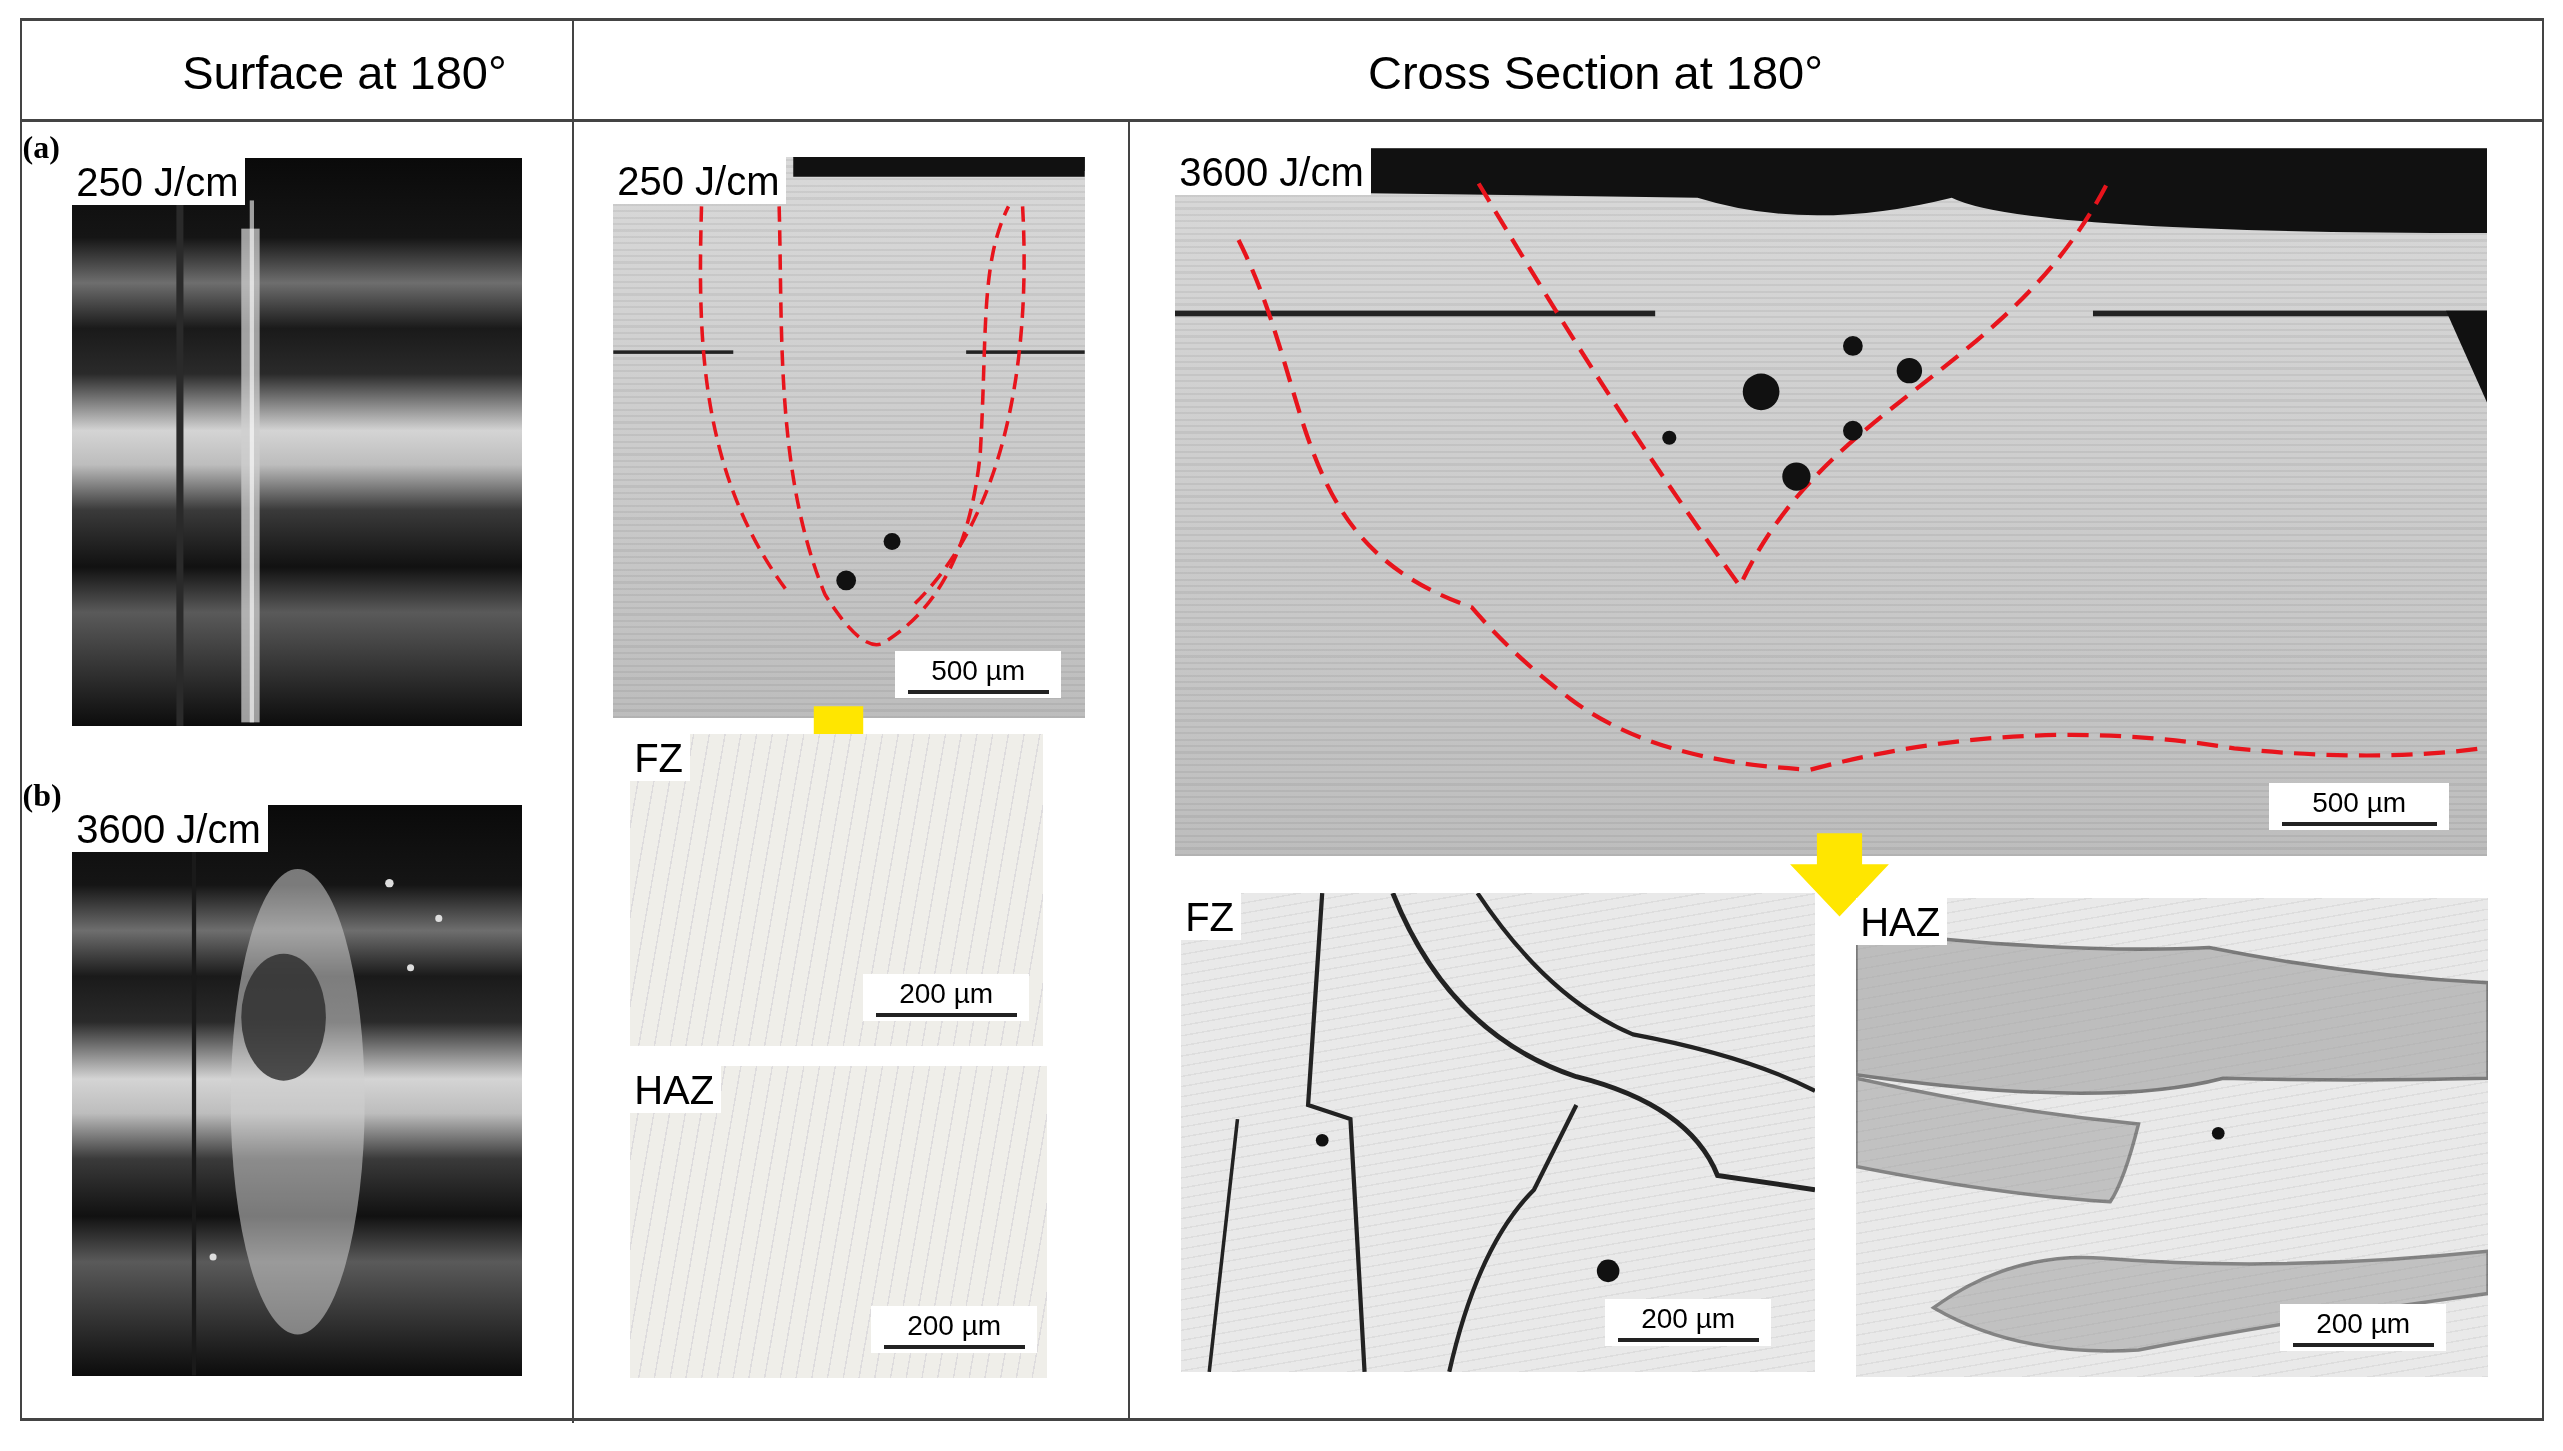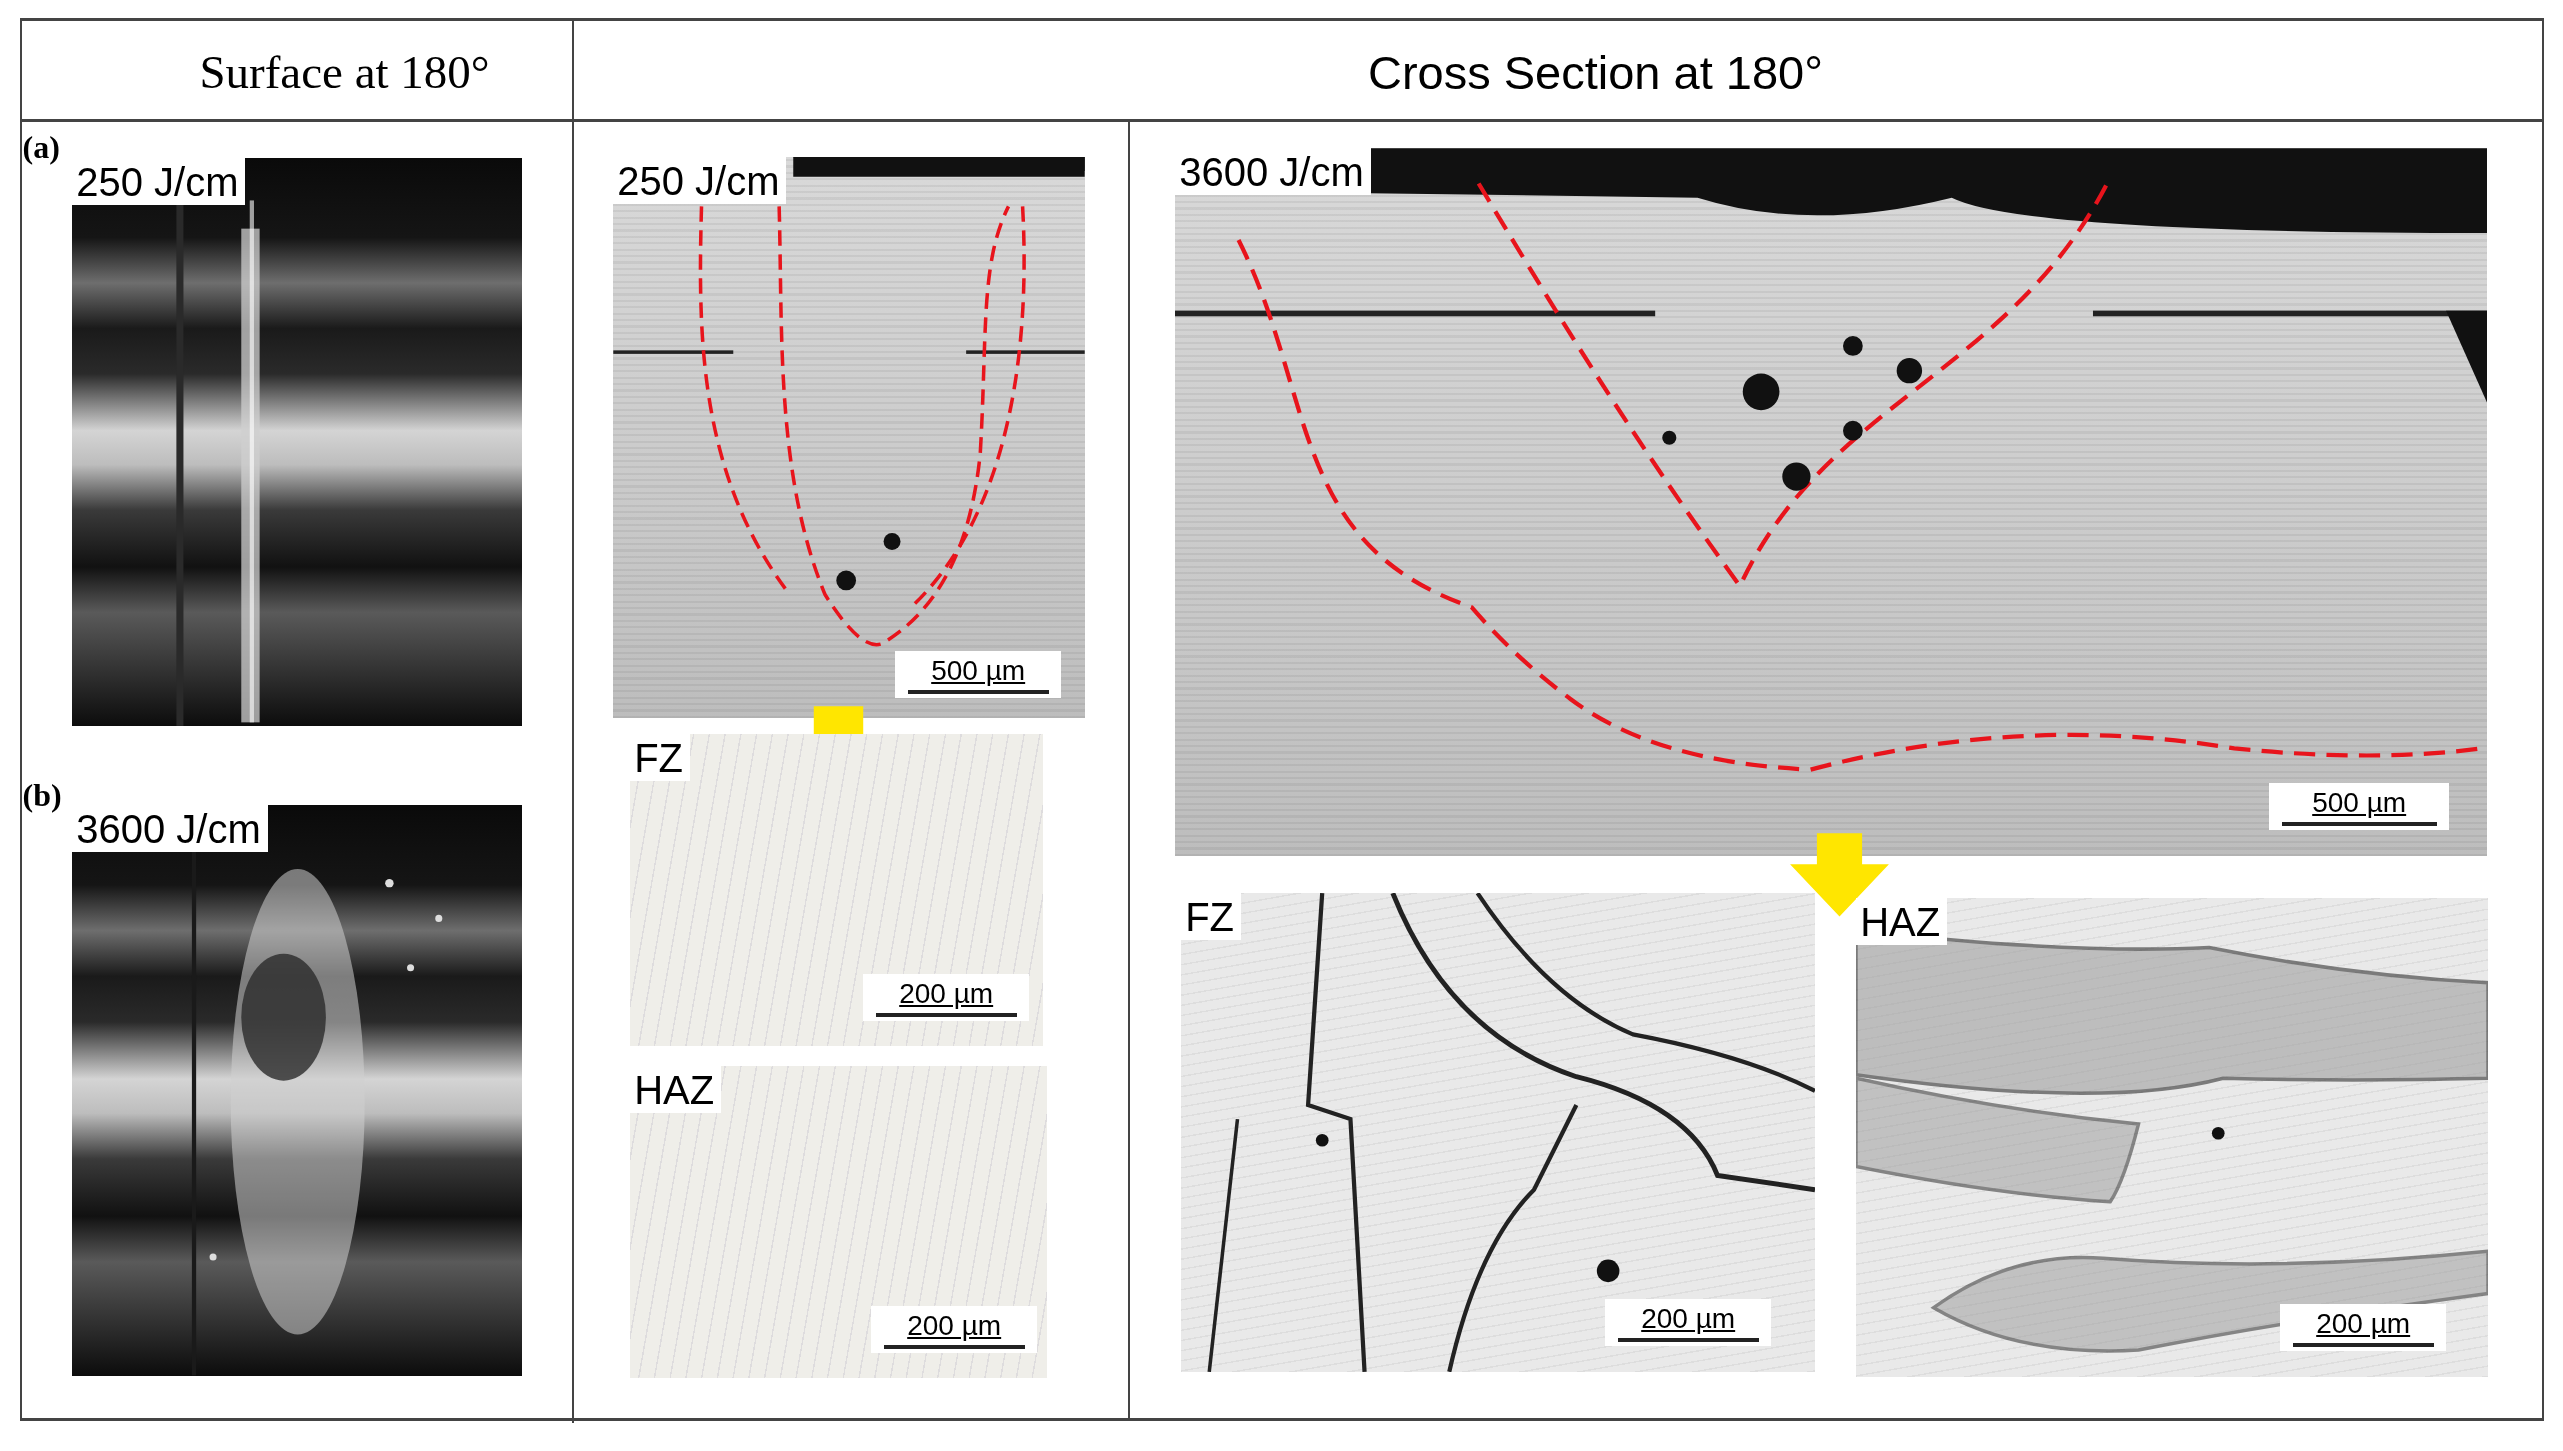--- a/index.html
+++ b/index.html
@@ -3,21 +3,21 @@
 <meta charset="utf-8">
 <style>
   html,body{margin:0;padding:0;background:#fff;}
   body{width:2563px;height:1452px;position:relative;overflow:hidden;font-family:"Liberation Sans",sans-serif;color:#000;}
   .hline{position:absolute;background:#444;height:2.8px;}
   .vline{position:absolute;background:#444;width:2.1px;}
   .hdr{position:absolute;font-size:47px;text-align:center;line-height:1;}
   .tag{position:absolute;font-family:"Liberation Serif",serif;font-weight:bold;font-size:32px;}
   .img{position:absolute;overflow:hidden;}
   .lbl{position:absolute;background:#fff;font-size:40px;padding:4.2px 7px 2.8px 4.2px;line-height:1;white-space:nowrap;}
-  .scale{position:absolute;background:#fff;font-size:28px;text-align:center;padding:5.6px 12.7px 4.2px;line-height:1;text-decoration:underline;}
+  .scale{position:absolute;background:#fff;font-size:28px;text-align:center;padding:5.6px 12.7px 4.2px;line-height:1;}
   .scale .bar{height:3.5px;background:#222;margin-top:5.6px;}
   .dark{background:
     linear-gradient(180deg,#0a0a0a 0%,#151515 14%,#6e6e6e 22%,#1a1a1a 30%,#2a2a2a 38%,#d4d4d4 48%,#bdbdbd 54%,#3a3a3a 62%,#111 72%,#5a5a5a 80%,#0c0c0c 100%);}
   .micro{background:
     repeating-linear-gradient(0deg,rgba(0,0,0,0.06) 0 2.1px,rgba(255,255,255,0) 2.1px 6.4px),
     linear-gradient(180deg,#d9d9d9,#cfcfcf 40%,#c7c7c7 70%,#bdbdbd);}
   .micro-light{background:
     repeating-linear-gradient(170deg,rgba(0,0,0,0.05) 0 1.4px,rgba(255,255,255,0) 1.4px 10px),
     #e9e9e9;}
   .micro-color{background:
@@ -29,21 +29,21 @@
 <body>
 
 <div class="hline" style="left:20px;top:18.4px;width:2524px;"></div>
 <div class="hline" style="left:20px;top:119px;width:2524px;"></div>
 <div class="hline" style="left:20px;top:1418px;width:2524px;"></div>
 <div class="vline" style="left:20px;top:18.4px;height:1402px;"></div>
 <div class="vline" style="left:572px;top:18.4px;height:1405px;"></div>
 <div class="vline" style="left:1128px;top:120px;height:1299px;"></div>
 <div class="vline" style="left:2542px;top:18.4px;height:1402px;"></div>
 
-<div class="hdr" style="left:21px;top:49px;width:647px;font-family:Liberation Serif, serif;">Surface at 180°</div>
+<div class="hdr" style="left:21px;top:49px;width:647px;">Surface at 180°</div>
 <div class="hdr" style="left:573px;top:49px;width:1969px;padding-left:38px;">Cross Section at 180°</div>
 
 <div class="tag" style="left:22.6px;top:129px;">(a)</div>
 <div class="tag" style="left:22.6px;top:777px;">(b)</div>
 
 <div class="img dark" style="left:72px;top:158px;width:450px;height:568px;">
   <svg width="450" height="568" viewBox="0 0 638 805">
     <rect x="148" y="0" width="10" height="805" fill="#2a2a2a"></rect>
     <rect x="240" y="100" width="26" height="700" fill="#cfcfcf" opacity="0.75"></rect>
     <rect x="252" y="60" width="6" height="740" fill="#fff" opacity="0.6"></rect>

